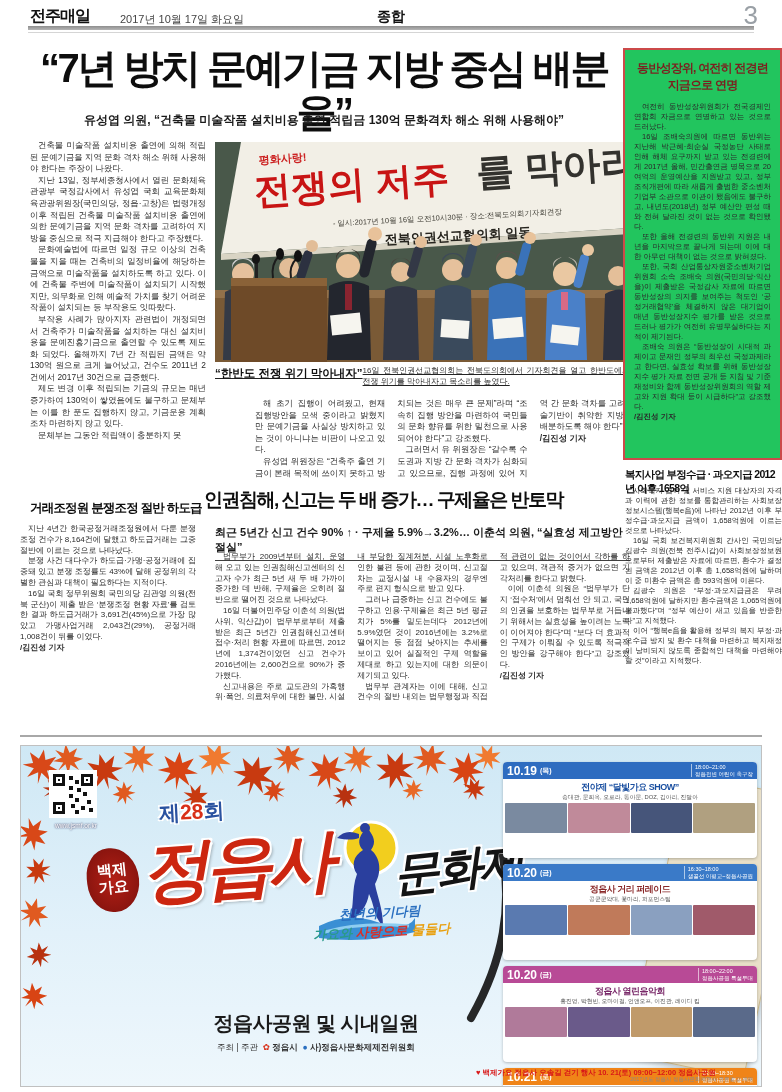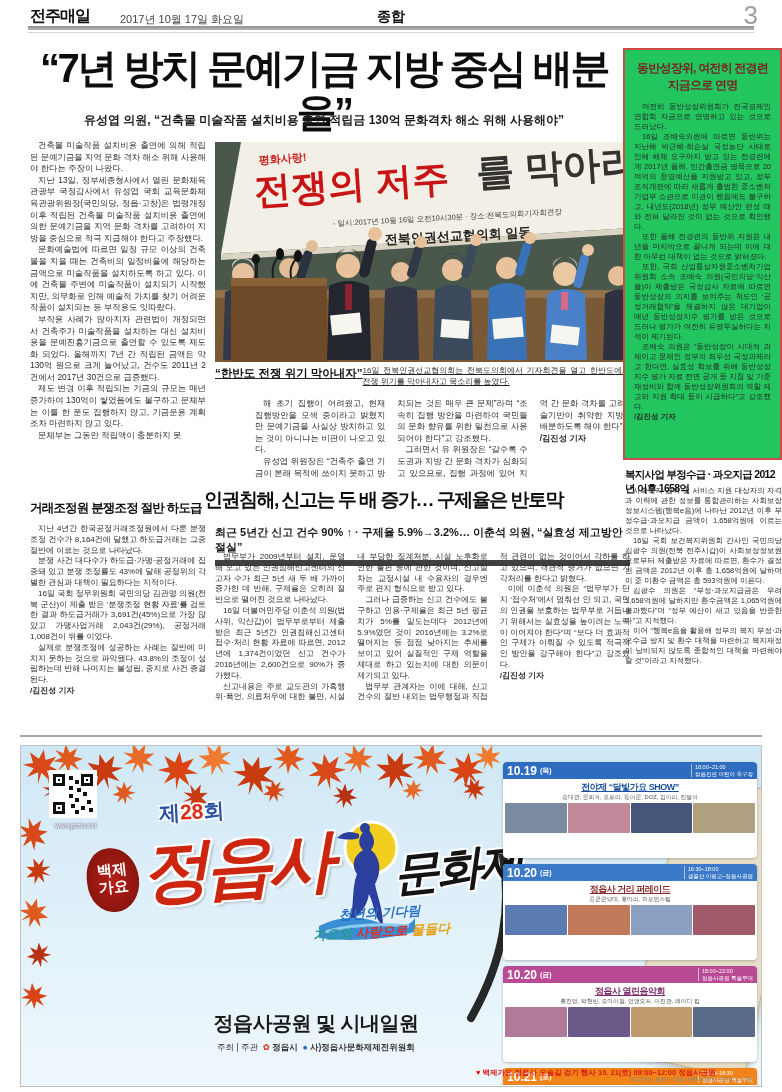--- a/index.html
+++ b/index.html
@@ -24,24 +24,24 @@
   .byline{text-align:left;font-weight:bold;text-indent:0 !important;}
   .col-left{left:30px;top:140px;width:176px;height:352px;}
   .photo-box{left:215px;top:142px;width:415px;height:220px;background:#4a5a48;overflow:hidden;}
   .caption-row{left:215px;top:366px;width:415px;display:flex;gap:0;text-decoration:underline;}
   .caption-title{font-size:11.5px;font-weight:bold;white-space:nowrap;color:#111;}
   .caption-text{font-size:8px;line-height:10.5px;color:#333;text-align:justify;}
   .cols-bottom{left:215px;top:398px;width:415px;height:84px;column-count:3;column-gap:12px;margin-left:40px;}
 
   
   .a2-headline{left:30px;top:500px;width:176px;font-size:12.5px;font-weight:bold;letter-spacing:-0.8px;color:#0d0d0d;}
-  .a2-body{left:30px;top:524px;width:176px;height:200px;font-size:8px;line-height:10.8px;}
+  .a2-body{left:20px;top:524px;width:176px;height:200px;font-size:8px;line-height:10.8px;}
   .a3-headline{left:204px;top:487px;width:415px;font-size:19px;font-weight:800;letter-spacing:-1.5px;color:#0d0d0d;}
   .a3-subhead{left:215px;top:525px;width:415px;font-size:11px;font-weight:bold;color:#1a1a1a;
-              border-bottom:6px solid #404040;padding-bottom:5px;}
+              border-bottom:1px solid #404040;padding-bottom:5px;}
   .a3-body{left:215px;top:552px;width:415px;height:172px;column-count:3;column-gap:12px;font-size:8px;line-height:10.8px;}
 
   
   .side-box{left:623px;top:48px;width:159px;height:412px;border:2px solid #cc4a4a;box-sizing:border-box;
             padding:10px 9px;background:#22c55e;}
   .side-box-title{font-size:12px;font-weight:bold;color:#7c1f1f;letter-spacing:-0.8px;text-align:center;margin-bottom:8px;}
   .side-box-body{font-size:7.5px;line-height:10px;height:350px;}
   .a4-headline{left:625px;top:468px;width:157px;font-size:10.5px;font-weight:bold;letter-spacing:-0.7px;color:#0d0d0d;}
   .a4-body{left:625px;top:486px;width:157px;height:240px;font-size:7.5px;line-height:10px;}
 
@@ -77,21 +77,21 @@
   .old-doc{right:-14px;top:36px;width:118px;height:286px;background:#e9e0c9;border:1px solid #c9b98e;
            transform:rotate(12deg);box-shadow:2px 3px 6px rgba(0,0,0,.2);}
   .old-doc span{position:absolute;left:46px;top:24px;writing-mode:vertical-rl;font-family:"Liberation Serif",serif;
            font-size:13px;color:#3a3226;letter-spacing:4px;}
   .sched{left:482px;top:16px;width:254px;display:grid;grid-template-columns:1fr;gap:6px 5px;}
   .card{background:#fff;border-radius:4px;overflow:hidden;box-shadow:0 1px 3px rgba(0,0,0,.25);height:96px;}
   .card-head{display:flex;align-items:center;gap:3px;padding:2px 4px;color:#fff;height:17px;box-sizing:border-box;}
   .card-date{font-size:12px;font-weight:800;white-space:nowrap;}
   .card-day{font-size:7px;font-weight:bold;}
   .card-meta{font-size:5.5px;line-height:6.5px;margin-left:auto;text-align:left;border-left:1px solid rgba(255,255,255,.6);padding-left:3px;}
-  .card-title{font-size:9px;font-weight:800;text-align:center;margin-top:2px;letter-spacing:-0.5px;text-decoration:underline;}
+  .card-title{font-size:9px;font-weight:800;text-align:center;margin-top:2px;letter-spacing:-0.5px;}
   .card-perf{font-size:5.8px;color:#555;text-align:center;line-height:7px;padding:0 2px;}
   .strip{display:flex;gap:1px;padding:2px;}
   .strip div{flex:1;height:30px;border-radius:1px;}
   .foot-note{left:455px;top:322px;font-size:7.5px;font-weight:bold;color:#d81818;}
   .ad-credit{right:8px;top:330px;font-size:5.5px;color:#8a8a8a;}
 </style>
 </head>
 <body>
 
 <div class="page">
@@ -202,21 +202,20 @@
     <p>유성엽 위원장은 “건축주 출연 기금이 본래 목적에 쓰이지 못하고 방치되는 것은 매우 큰 문제”라며 “조속히 집행 방안을 마련하여 국민들의 문화 향유를 위한 밑천으로 사용되어야 한다”고 강조했다.</p>
     <p>그러면서 유 위원장은 “갈수록 수도권과 지방 간 문화 격차가 심화되고 있으므로, 집행 과정에 있어 지역 간 문화 격차를 고려하여 문화예술기반이 취약한 지방을 중심으로 배분하도록 해야 한다”고 역설했다.</p>
     <p class="byline">/김진성 기자</p>
   </div>
 
   <div class="abs a2-headline">거래조정원 분쟁조정 절반 하도급</div>
   <div class="abs body-text a2-body">
     <p>지난 4년간 한국공정거래조정원에서 다룬 분쟁조정 건수가 8,164건에 달했고 하도급거래는 그중 절반에 이르는 것으로 나타났다.</p>
     <p>분쟁 사건 대다수가 하도급·가맹·공정거래에 집중돼 있고 분쟁 조정률도 43%에 달해 공정위의 각별한 관심과 대책이 필요하다는 지적이다.</p>
     <p>16일 국회 정무위원회 국민의당 김관영 의원(전북 군산)이 제출 받은 ‘분쟁조정 현황 자료’를 검토한 결과 하도급거래가 3,691건(45%)으로 가장 많았고 가맹사업거래 2,043건(29%), 공정거래 1,008건이 뒤를 이었다.</p>
-    <p>실제로 분쟁조정에 성공하는 사례는 절반에 미치지 못하는 것으로 파악됐다. 43.8%의 조정이 성립하는데 반해 나머지는 불성립, 중지로 사건 종결된다.</p>
     <p class="byline">/김진성 기자</p>
   </div>
 
   <div class="abs a3-headline">인권침해, 신고는 두 배 증가… 구제율은 반토막</div>
   <div class="abs a3-subhead">최근 5년간 신고 건수 90% ↑ · 구제율 5.9%→3.2%… 이춘석 의원, “실효성 제고방안 절실”</div>
   <div class="abs body-text a3-body">
     <p>법무부가 2009년부터 설치, 운영해 오고 있는 인권침해신고센터의 신고자 수가 최근 5년 새 두 배 가까이 증가한 데 반해, 구제율은 오히려 절반으로 떨어진 것으로 나타났다.</p>
     <p>16일 더불어민주당 이춘석 의원(법사위, 익산갑)이 법무부로부터 제출받은 최근 5년간 인권침해신고센터 접수·처리 현황 자료에 따르면, 2012년에 1,374건이었던 신고 건수가 2016년에는 2,600건으로 90%가 증가했다.</p>
     <p>신고내용은 주로 교도관의 가혹행위·폭언, 의료처우에 대한 불만, 시설 내 부당한 징계처분, 시설 노후화로 인한 불편 등에 관한 것이며, 신고절차는 교정시설 내 수용자의 경우엔 주로 편지 형식으로 받고 있다.</p>
     <p>그러나 급증하는 신고 건수에도 불구하고 인용·구제율은 최근 5년 평균치가 5%를 밑도는데다 2012년에 5.9%였던 것이 2016년에는 3.2%로 떨어지는 등 점점 낮아지는 추세를 보이고 있어 실질적인 구제 역할을 제대로 하고 있는지에 대한 의문이 제기되고 있다.</p>

